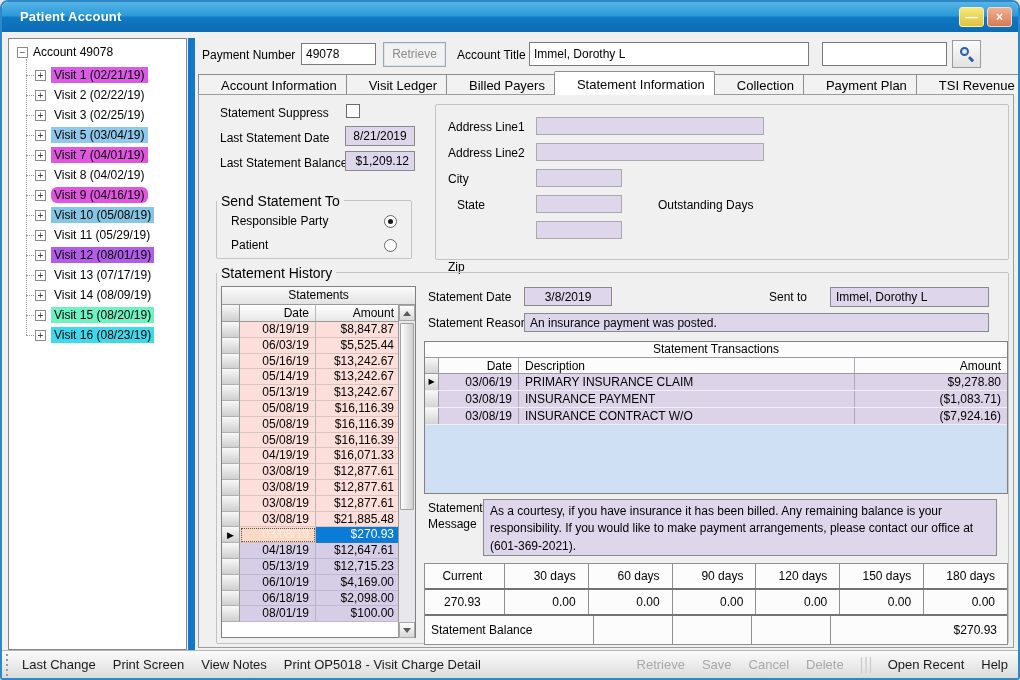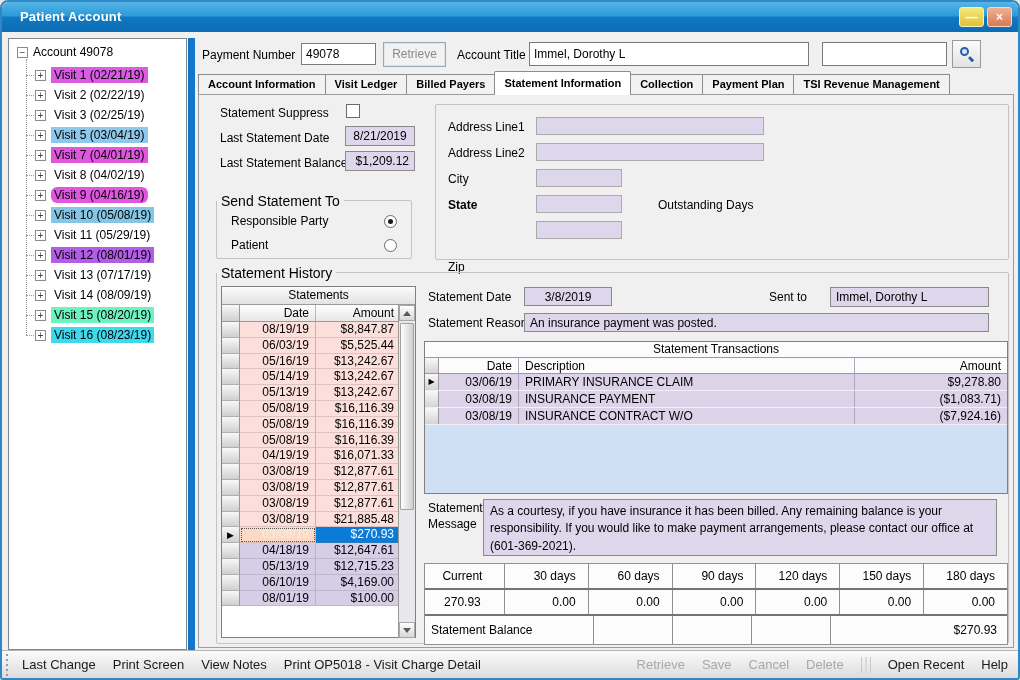--- a/index.html
+++ b/index.html
@@ -40,22 +40,22 @@
   .hdr-retrieve { position:absolute; left:187px; top:4px; width:63px; height:25px; background:#f2f2f2;
     border:1px solid #9aa8b4; box-shadow:inset 0 0 0 1px #dde4ea; color:#8a8a8a; font-size:12px; text-align:center; line-height:22px; }
   .search-btn { position:absolute; left:756px; top:2px; width:29px; height:28px;
     background:linear-gradient(180deg,#fbfbfb,#e2e2e2); border:1px solid #9a9a9a; }
   .mag { position:absolute; left:7px; top:6px; width:14px; height:14px; }
   .mag-circle { position:absolute; left:0; top:0; width:9px; height:9px; border:2px solid #2a5fa8; border-radius:50%; background:#d8e6f4; }
   .mag-handle { position:absolute; left:10px; top:9px; width:6px; height:3px; background:#2a5fa8; transform:rotate(45deg); transform-origin:0 0; border-radius:1px; }
 
   
   #tabs { position:absolute; left:2px; top:34px; display:flex; align-items:flex-end; height:23px; }
-  .tab { font-size:11px; padding:3px 9px 4px 9px; background:#f2f2f2; border:1px solid #8c8c8c; border-bottom:none;
-    margin-right:-1px; height:21px; white-space:nowrap; color:#000;font-weight:bold; }
+  .tab { font-size:13px; padding:3px 9px 4px 22px; background:#f2f2f2; border:1px solid #8c8c8c; border-bottom:none;
+    margin-right:-1px; height:21px; white-space:nowrap; color:#000; }
   .tab.active { background:#fff; height:24px; padding-top:5px; position:relative; z-index:2; border-radius:2px 2px 0 0; }
   .tabpage { position:absolute; left:2px; top:56px; width:816px; height:554px; background:#f0f0f0; border:1px solid #9c9c9c; }
 
   
   .groupbox { position:absolute; border:1px solid #c3c3c3; border-radius:2px; }
   .gb-legend { position:absolute; top:-8px; left:0; background:#f0f0f0; padding:0 4px; font-size:14px; }
 
   
   .lfield { position:absolute; background:#ded7ec; border:1px solid #8a8a8a; font-size:12px; color:#000;
     padding:2px 5px; overflow:hidden; white-space:nowrap; }
@@ -254,21 +254,21 @@
           </div>
       </div>
 
       <div class="groupbox" style="left:236px; top:9px; width:574px; height:156px;">
         <div class="lbl" style="left:12px; top:15px;">Address Line1</div>
         <div class="lfield light" style="left:100px; top:12px; width:228px; height:18px;"></div>
         <div class="lbl" style="left:12px; top:41px;">Address Line2</div>
         <div class="lfield light" style="left:100px; top:38px; width:228px; height:18px;"></div>
         <div class="lbl" style="left:12px; top:67px;">City</div>
         <div class="lfield light" style="left:100px; top:64px; width:86px; height:18px;"></div>
-        <div class="lbl" style="left:12px; top:93px;font-weight:bold;">State</div>
+        <div class="lbl" style="left:21px; top:93px;">State</div>
         <div class="lfield light" style="left:100px; top:90px; width:86px; height:18px;"></div>
         <div class="lbl" style="left:222px; top:93px;">Outstanding Days</div>
         <div class="lbl" style="left:12px; top:119px;margin-top:36px;">Zip</div>
         <div class="lfield light" style="left:100px; top:116px; width:86px; height:18px;"></div>
       </div>
 
       <div class="groupbox" style="left:17px; top:177px; width:793px; height:372px;">
         <span class="gb-legend">Statement History</span>
 
         <div class="stmt-grid" style="left:4px; top:13px;">
@@ -358,20 +358,25 @@
                   </div>
                   <div class="srow">
                     <div class="scell sel"></div>
                     <div class="scell sdate lav">05/13/19</div>
                     <div class="scell samt lav">$12,715.23</div>
                   </div>
                   <div class="srow">
                     <div class="scell sel"></div>
                     <div class="scell sdate lav">06/10/19</div>
                     <div class="scell samt lav">$4,169.00</div>
+                  </div>
+                  <div class="srow">
+                    <div class="scell sel"></div>
+                    <div class="scell sdate lav">06/18/19</div>
+                    <div class="scell samt lav">$2,098.00</div>
                   </div>
                   <div class="srow">
                     <div class="scell sel"></div>
                     <div class="scell sdate lav">08/01/19</div>
                     <div class="scell samt lav">$100.00</div>
                   </div>
                 </div>
             </div>
             <div class="sg-scroll">
               <div class="scroll-btn">

